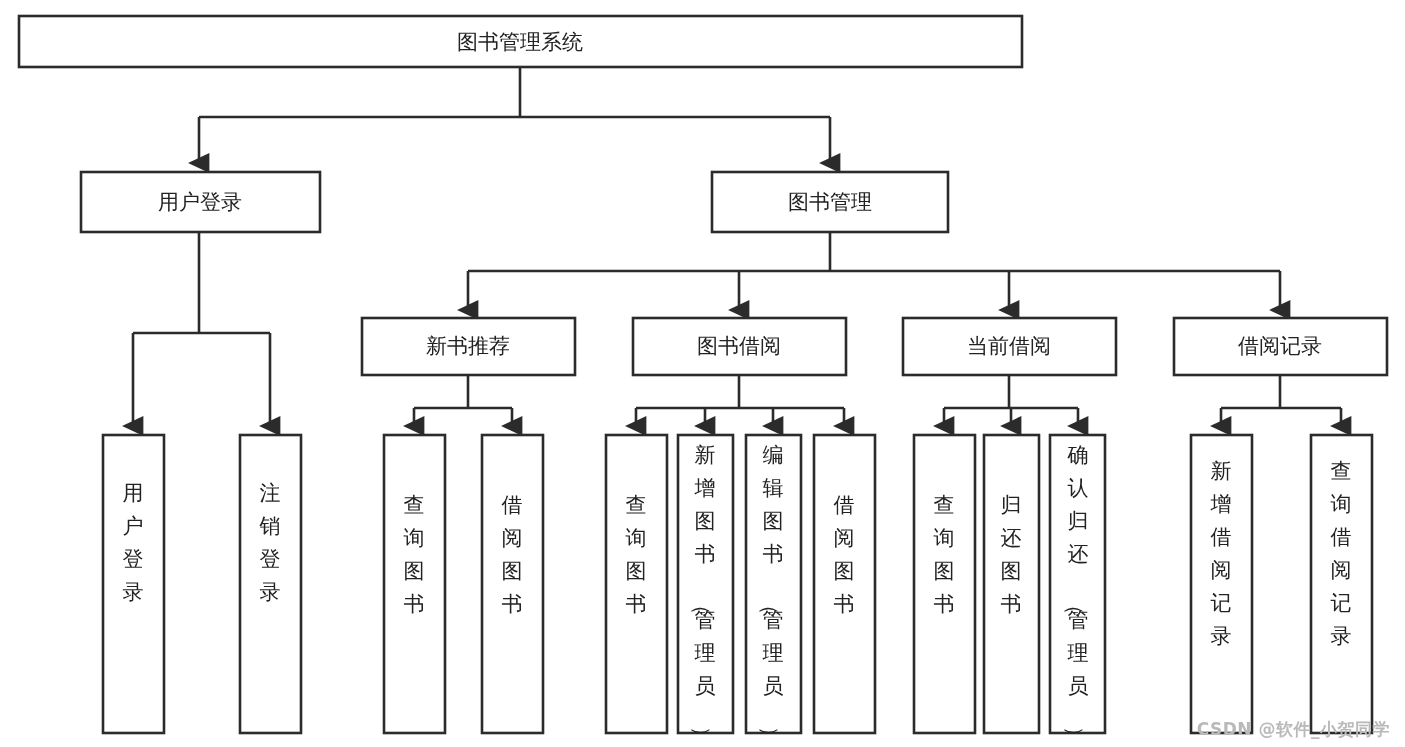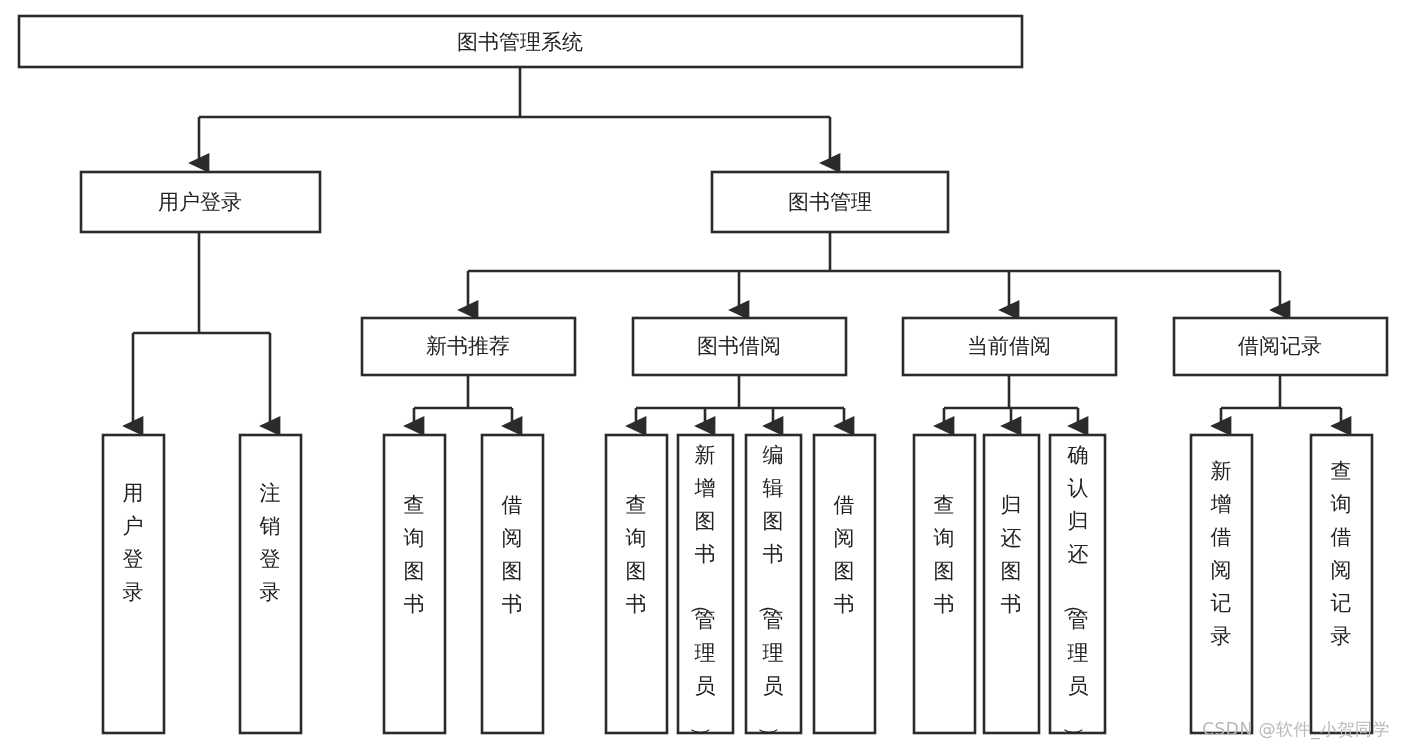--- a/index.html
+++ b/index.html
@@ -53,20 +53,21 @@
   .watermark {
     position: absolute;
     right: 10px;
     bottom: 6px;
     font-family: "DejaVu Sans", "Liberation Sans", sans-serif;
     font-size: 17px;
     color: #b9b9b9;
     letter-spacing: 0.5px;
     white-space: nowrap;
     user-select: none;
+    font-weight: bold;
   }
 </style>
 </head>
 <body>
 
 <div id="diagram-root">
 
   <svg class="diagram-canvas" viewBox="0 0 1405 747" xmlns="http://www.w3.org/2000/svg">
 
     <defs>

